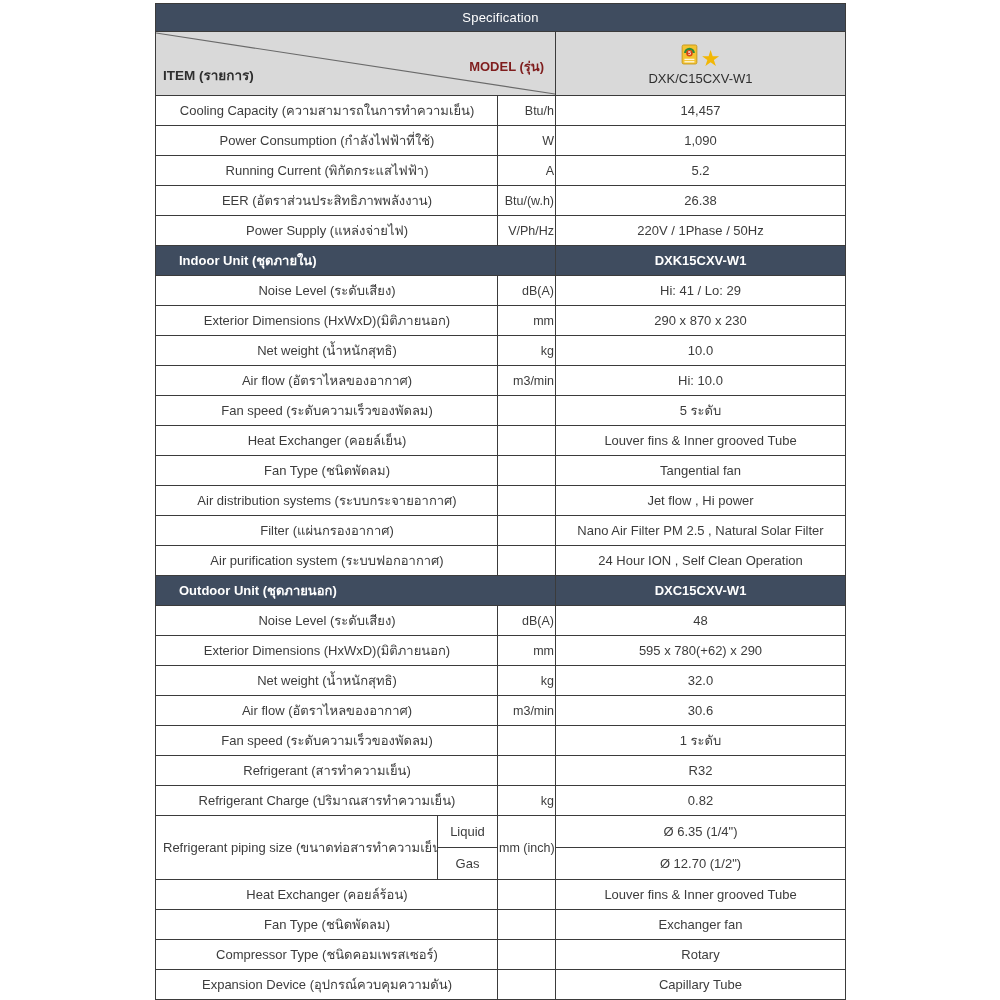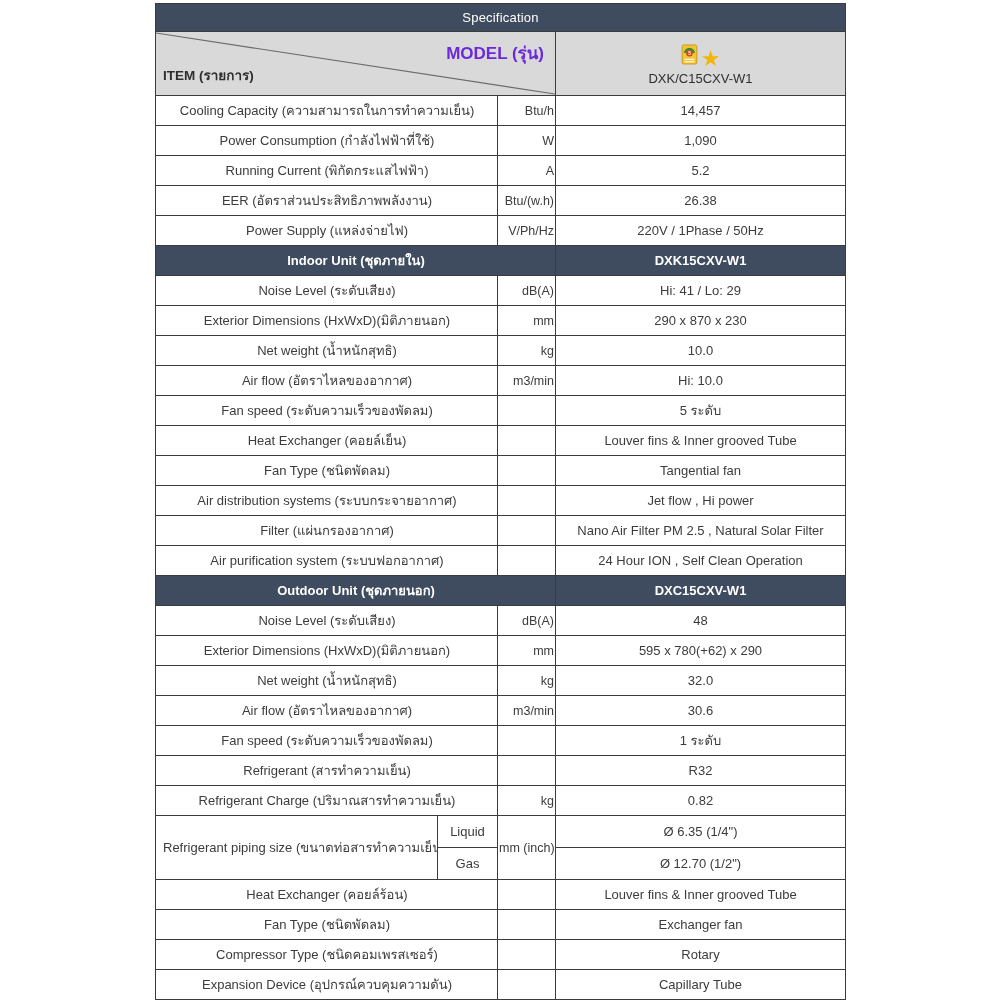--- a/index.html
+++ b/index.html
@@ -18,29 +18,29 @@
     vertical-align:middle;
     overflow:hidden; white-space:nowrap;
   }
   tr.titlebar td {
     background:#3f4c5f; color:#ffffff; text-align:center;
     height:28px; font-size:13px; letter-spacing:.2px;
   }
   tr.model-header td { background:#d9d9d9; height:64px; }
   td.diag-cell { position:relative; padding:0; }
   .diag-svg { position:absolute; left:0; top:0; width:100%; height:100%; }
-  .model-label { position:absolute; top:7px; right:11px; font-weight:bold; font-size:17px; color:#6d28d9; }
+  .model-label { position:absolute; top:24px; right:11px; font-weight:bold; font-size:13px; color:#7f1d1d; }
   .item-label  { position:absolute; bottom:9px; left:7px; font-weight:bold; font-size:13.5px; color:#2e2e2e; }
   td.model-cell { text-align:center; padding:2px 4px; }
   .badge-wrap { display:inline-flex; align-items:center; justify-content:center; height:26px; line-height:0; }
   .star-glyph { font-size:22px; color:#f2b705; line-height:22px; margin-left:1px; }
   .model-code { font-size:13px; color:#2e2e2e; margin-top:1px; }
 
   tr.section td { background:#3f4c5f; color:#ffffff; font-weight:bold; font-size:13px; }
-  td.s-label { text-align:center; padding-left:7px;margin-left:32px; }
+  td.s-label { text-align:left; padding-left:23px;margin-left:32px; }
   td.s-value { text-align:center;margin-top:27px; }
 
   td.c-label { text-align:center; padding-left:7px; }
   td.c-unit  { text-align:right; padding:0 1px; font-size:12.5px; }
   td.c-value { text-align:center; }
   td.c-sub   { text-align:center; }
   tr.piping td { height:32px; }
 </style>
 </head>
 <body>

